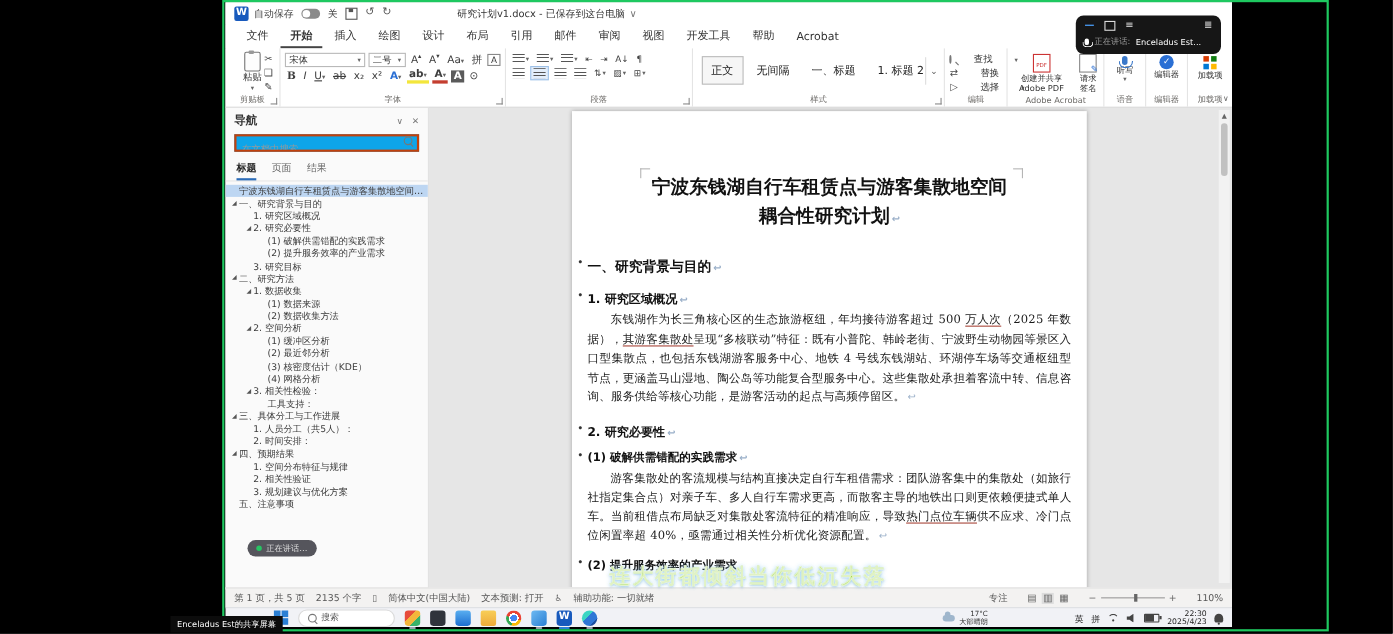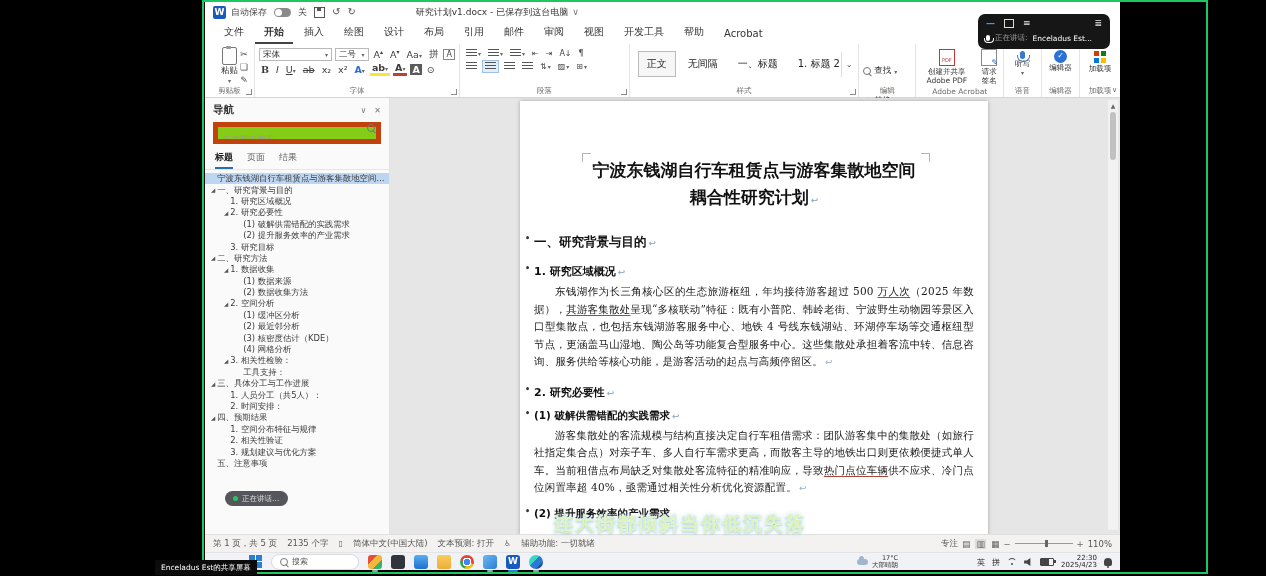--- a/index.html
+++ b/index.html
@@ -55,21 +55,21 @@
   .pbtn{display:inline-flex;align-items:center;gap:1px;padding:1px 2px;font-size:8px;color:#444;}
   .pbtn.sel{border:1px solid #9ec1e8;background:#e3eefb;}
   
   .g-styles{width:230px;}
   .stylerow{display:flex;gap:4px;align-items:center;margin-top:4px;padding-left:4px;}
   .style-chip{font-size:10px;color:#222;padding:5px 8px;white-space:nowrap;}
   .style-chip.active{border:1px solid #bbb;background:#f6f6f6;}
   .stylemore{border-left:1px solid #ddd;color:#555;font-size:8px;padding:8px 4px;}
   
   .g-edit{width:57px;font-size:8.5px;color:#333;}
-  .erow{display:flex;align-items:center;gap:3px;margin-top:18px;white-space:nowrap;}
+  .erow{display:flex;align-items:center;gap:20px;margin-top:1px;white-space:nowrap;}
   
   .g-acro{width:88px;flex-direction:row!important;gap:6px;justify-content:center;}
   .bigbtn{display:flex;flex-direction:column;align-items:center;font-size:7.5px;color:#333;text-align:center;line-height:8.5px;padding-top:2px;}
   .pdficon{width:14px;height:15px;background:#fff;border:1px solid #c33;position:relative;margin-bottom:2px;}
   .pdficon::after{content:"PDF";position:absolute;bottom:1px;left:0;width:100%;font-size:5px;color:#c33;text-align:center;}
   .signicon{width:14px;height:15px;border:1px solid #888;margin-bottom:2px;position:relative;}
   .signicon::after{content:"✎";position:absolute;right:-2px;bottom:-2px;font-size:8px;color:#2a6fd4;}
   .g-voice{width:38px;align-items:center;}
   .micicon{width:5px;height:8px;background:#3a78c9;border-radius:3px;margin:2px auto 1px;position:relative;}
   .micicon::after{content:"";position:absolute;left:-3px;top:4px;width:11px;height:6px;border:1px solid #3a78c9;border-top:none;border-radius:0 0 6px 6px;}
@@ -78,21 +78,21 @@
   .g-add{width:40px;align-items:center;border-right:none;}
   .addgrid{width:12px;height:12px;margin:2px auto;display:grid;grid-template-columns:5px 5px;grid-template-rows:5px 5px;gap:2px;}
   .addgrid span:nth-child(1){background:#d83b01;} .addgrid span:nth-child(2){background:#107c10;}
   .addgrid span:nth-child(3){background:#0078d4;} .addgrid span:nth-child(4){background:#ffb900;}
   .ribcollapse{position:absolute;right:3px;bottom:3px;font-size:7px;color:#666;}
   
   .navpane{position:absolute;left:0;top:96px;width:185px;height:438px;background:#fafafa;border-right:1px solid #e2e2e2;box-sizing:border-box;overflow:hidden;}
   .nav-head{display:flex;align-items:center;justify-content:space-between;padding:5px 8px 2px;}
   .nav-title{font-size:10.5px;font-weight:bold;color:#333;}
   .nav-hicons{display:flex;gap:8px;color:#777;font-size:8px;}
-  .nav-search{margin:3px 8px;width:calc(100% - 16px);box-sizing:border-box;height:16px;border:5px solid #c2410c;background:#84cc16;font-size:8.5px;padding:12px 18px 0 5px;color:#333;font-family:inherit;}
+  .nav-search{margin:3px 8px;width:calc(100% - 16px);box-sizing:border-box;height:16px;border:2px solid #c2410c;background:#0ea5e9;font-size:8.5px;padding:12px 18px 0 5px;color:#333;font-family:inherit;}
   .nav-search::placeholder{color:#999;}
   .searchwrap{position:relative;}
   .searchwrap .mag{position:absolute;right:14px;top:5px;}
   .mag{display:inline-block;width:6px;height:6px;border:1px solid #777;border-radius:50%;position:relative;}
   .mag::after{content:"";position:absolute;left:5px;top:5px;width:4px;height:1px;background:#777;transform:rotate(45deg);transform-origin:0 0;}
   .nav-tabs{display:flex;gap:14px;padding:4px 10px 0;border-bottom:1px solid #e6e6e6;}
   .ntab{font-size:9px;color:#666;padding-bottom:3px;}
   .ntab.active{color:#222;font-weight:bold;border-bottom:2px solid #2b6cb8;}
   .nav-list{padding-top:3px;}
   .nav-row{display:flex;align-items:center;height:11.4px;font-size:8.4px;color:#3b3b3b;white-space:nowrap;overflow:hidden;}
@@ -116,21 +116,21 @@
   .h3h{font-size:10.5px;margin-top:9px;}
   .bodyp{margin:4px 0 0;font-size:10.5px;line-height:17.5px;color:#1a1a1a;text-align:justify;text-indent:2em;
          font-family:"DejaVu Serif","Liberation Serif",serif;letter-spacing:.2px;}
   .u{text-decoration:underline;text-decoration-color:#a8473a;text-underline-offset:2px;}
   .pmark{color:#9bb0c9;font-size:9px;margin-left:2px;font-family:"DejaVu Sans",sans-serif;}
   .vscroll{position:absolute;right:2px;top:2px;width:10px;height:430px;background:#f2f2f2;}
   .vscroll .up{display:block;text-align:center;font-size:6px;color:#666;padding-top:2px;}
   .vthumb{position:absolute;left:2px;top:12px;width:6px;height:48px;background:#c1c1c1;border-radius:3px;}
   
   .statusbar{position:absolute;left:0;top:532px;width:100%;height:18px;background:#f3f2f1;border-top:1px solid #e0e0e0;display:flex;align-items:center;font-size:8.5px;color:#555;box-sizing:border-box;padding:0 8px;gap:10px;white-space:nowrap;}
-  .sb-right{margin-left:auto;display:flex;align-items:center;gap:4px;}
+  .sb-right{margin-left:auto;display:flex;align-items:center;gap:18px;}
   .sb-ic{font-size:8px;color:#666;}
   .viewics{display:flex;gap:5px;font-size:9px;color:#666;}
   .viewics .on{background:#dcdcdc;padding:0 1px;}
   .zoomslider{display:flex;align-items:center;gap:4px;color:#666;}
   .ztrack{width:58px;height:1px;background:#999;position:relative;}
   .ztrack::after{content:"";position:absolute;left:30px;top:-3px;width:3px;height:7px;background:#666;}
   
   .taskbar{left:205px;top:552px;width:915px;height:18px;background:#f1f2f6;border-top:1px solid #e3e4e8;display:flex;align-items:center;box-sizing:border-box;padding-left:44px;gap:9px;z-index:4;text-align:right;}
   .winlogo{width:13px;height:13px;display:grid;grid-template-columns:6px 6px;grid-template-rows:6px 6px;gap:1px;}
   .winlogo span{background:#2a7fd4;}

